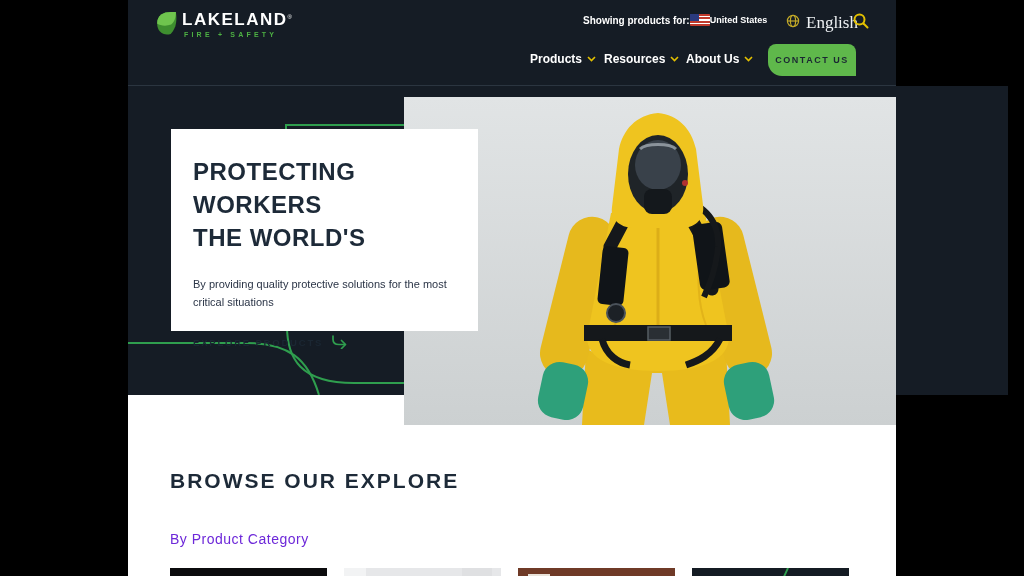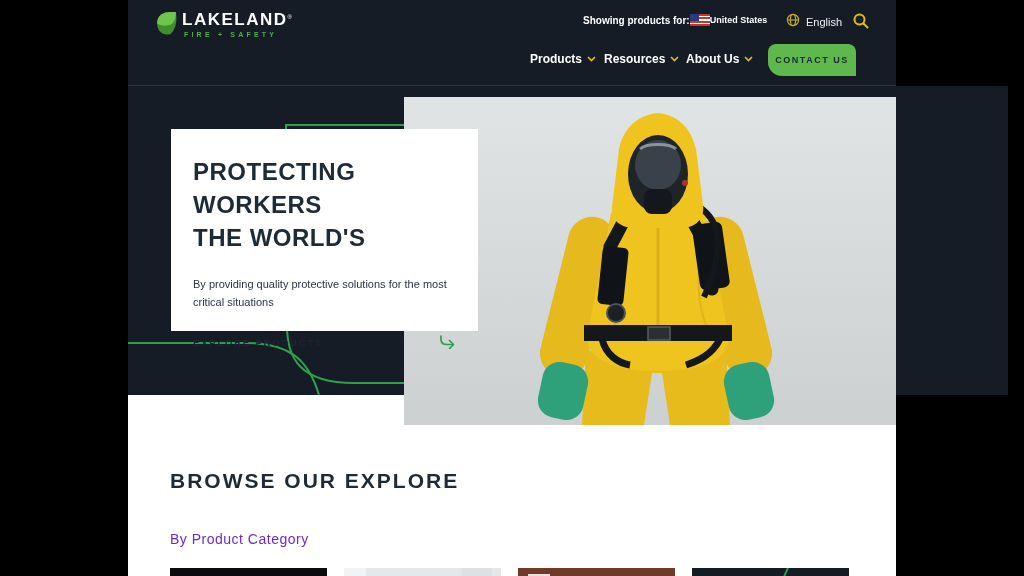--- a/index.html
+++ b/index.html
@@ -14,40 +14,40 @@
   .logo-reg { color:#fff; font-size:6px; vertical-align:super; }
   .logo-tagline { color:#4db043; font-weight:bold; font-size:7px; letter-spacing:3.2px; margin-top:2px; margin-left:2px; }
 
   .region-row { position:absolute; left:455px; top:14px; display:flex; align-items:center; cursor:pointer; }
   .region-label { color:#fff; font-weight:bold; font-size:10px; }
   .flag { width:20px; height:12px; background:repeating-linear-gradient(180deg,#c0392b 0 1.8px,#ffffff 1.8px 3.4px); position:relative; border-radius:1px; }
   .flag::after { content:""; position:absolute; left:0; top:0; width:9px; height:6.5px; background:#2b3a7e; }
   .region-value { color:#fff; font-weight:bold; font-size:9px; }
 
   .lang-row { position:absolute; left:658px; top:13px; display:flex; align-items:center; gap:6px; cursor:pointer; }
-  .lang-label { color:#eef1f4; font-size:11px; }
+  .lang-label { color:#eef1f4; font-size:17px;font-family:Liberation Serif, serif; }
 
   .search-btn { position:absolute; left:725px; top:13px; width:16px; height:16px; cursor:pointer; }
 
   .nav-item { position:absolute; top:52px; display:flex; align-items:center; gap:5px; cursor:pointer; }
   .nav-label { color:#fff; font-weight:bold; font-size:12px; }
   .nav-products { left:402px; } .nav-resources { left:476px; } .nav-about { left:558px; }
 
   .contact-btn { position:absolute; left:640px; top:44px; width:88px; height:32px; background:#5fb84b;
     border:none; border-radius:8px 8px 0 14px; color:#1b2733; font-family:"Liberation Sans",sans-serif;
     font-weight:bold; font-size:9px; letter-spacing:1.5px; cursor:pointer; }
 
   
   .hero { position:relative; width:880px; height:309px; background:#151c25; }
   .hero-deco { position:absolute; left:0; top:0; width:768px; height:309px; z-index:0; }
   .hero-image { position:absolute; left:276px; top:11px; width:492px; height:328px; z-index:1; }
   .hero-card { position:absolute; left:43px; top:43px; width:307px; height:202px; background:#fff; z-index:2; padding:26px 22px; }
   .hero-title { color:#1d2a38; font-weight:bold; font-size:24px; line-height:33px; letter-spacing:0.5px; }
   .hero-sub { margin-top:21px; width:262px; color:#2b3547; font-size:11px; line-height:1.65; }
-  .hero-cta { margin-top:24px; display:flex; align-items:center; gap:8px; cursor:pointer;justify-content:space-between; }
+  .hero-cta { margin-top:24px; display:flex; align-items:center; gap:8px; cursor:pointer; }
   .hero-cta-label { color:#1b2733; font-weight:bold; font-size:9.5px; letter-spacing:1.8px; }
 
   
   .browse { position:relative; background:#fff; padding:74px 0 0 42px; }
   .browse-title { color:#1d2a38; font-weight:bold; font-size:21px; letter-spacing:2px; }
   .browse-sub { color:#6d28d9; font-weight:normal; font-size:14px; letter-spacing:0.5px; margin-top:38px; }
   .cards { display:flex; gap:17px; margin-top:21px; }
   .card { width:157px; height:100px; overflow:hidden; position:relative; cursor:pointer; }
 </style>
 </head>

